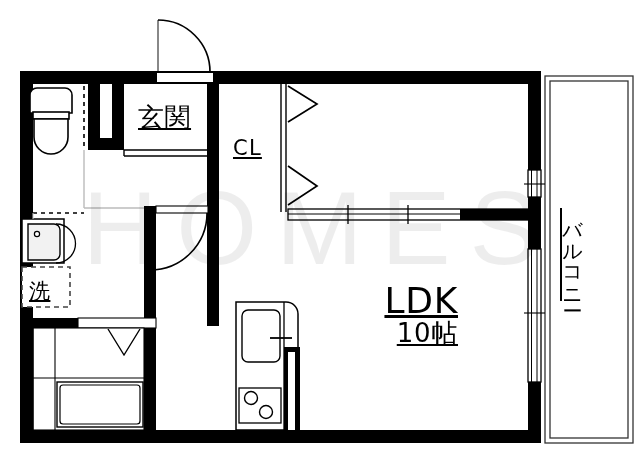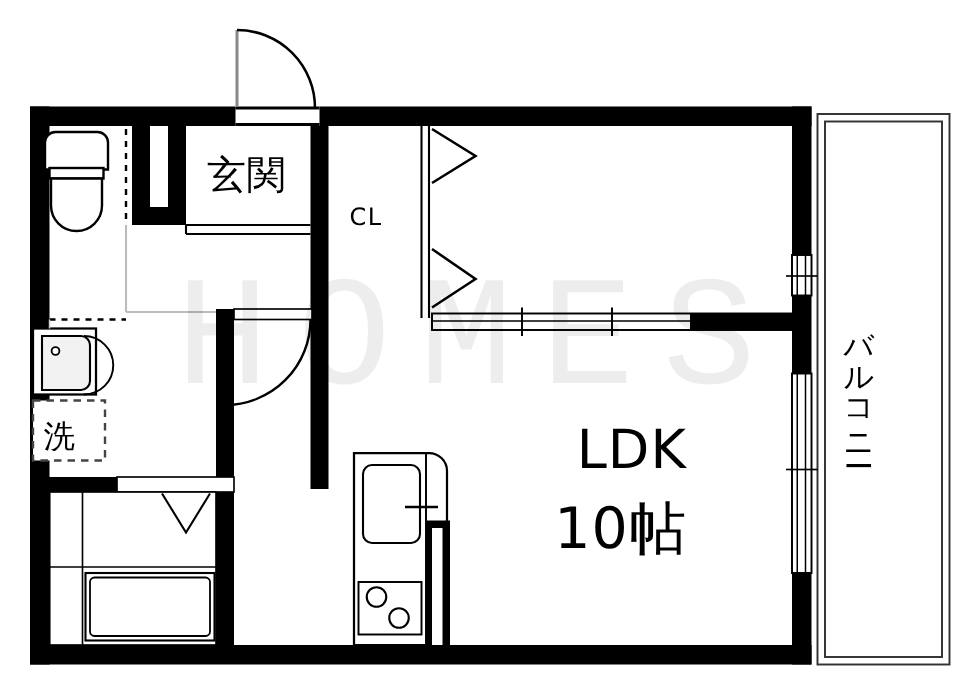--- a/index.html
+++ b/index.html
@@ -22,20 +22,21 @@
     display: block;
   }
   .room-label {
     position: absolute;
     font-family: "DejaVu Sans", "Liberation Sans", sans-serif;
     color: #000000;
     white-space: pre;
     line-height: 1.05;
     letter-spacing: 0.02em;
     user-select: none;
+    text-decoration: underline;
   }
   .lbl-yoshitsu {
     left: 352px;
     top: 100px;
     font-size: 37px;
     font-weight: 400;
     text-align: center;
     width: 130px;
   }
   .lbl-yoshitsu .sub {
@@ -46,32 +47,32 @@
   .lbl-ldk {
     left: 333px;
     top: 282px;
     font-size: 36px;
     font-weight: 400;
     text-align: right;
     width: 125px;
   }
   .lbl-ldk .sub {
     display: block;
-    font-size: 38px;
-    margin-top: 13px;
+    font-size: 26px;
+    margin-top: 0;
   }
   .lbl-genkan {
     left: 138px;
     top: 104px;
     font-size: 26px;
   }
   .lbl-cl {
     left: 233px;
     top: 137px;
-    font-size: 16px;
+    font-size: 21px;
     letter-spacing: 0.06em;
   }
   .lbl-sen {
     left: 29px;
     top: 280px;
     font-size: 21px;
   }
   .lbl-balcony {
     left: 562px;
     top: 208px;
@@ -86,21 +87,21 @@
     top: 0;
     width: 640px;
     height: 456px;
     pointer-events: none;
     display: flex;
     align-items: center;
     justify-content: center;
     font-size: 104px;
     color: rgba(0,0,0,0.07);
     letter-spacing: 0.18em;
-    font-family: Liberation Mono, monospace;
+    font-family: Liberation Sans, sans-serif;
     user-select: none;
   }
 </style>
 </head>
 <body>
 
 <div id="plan">
 
   <svg width="640" height="456" viewBox="0 0 640 456">
 

